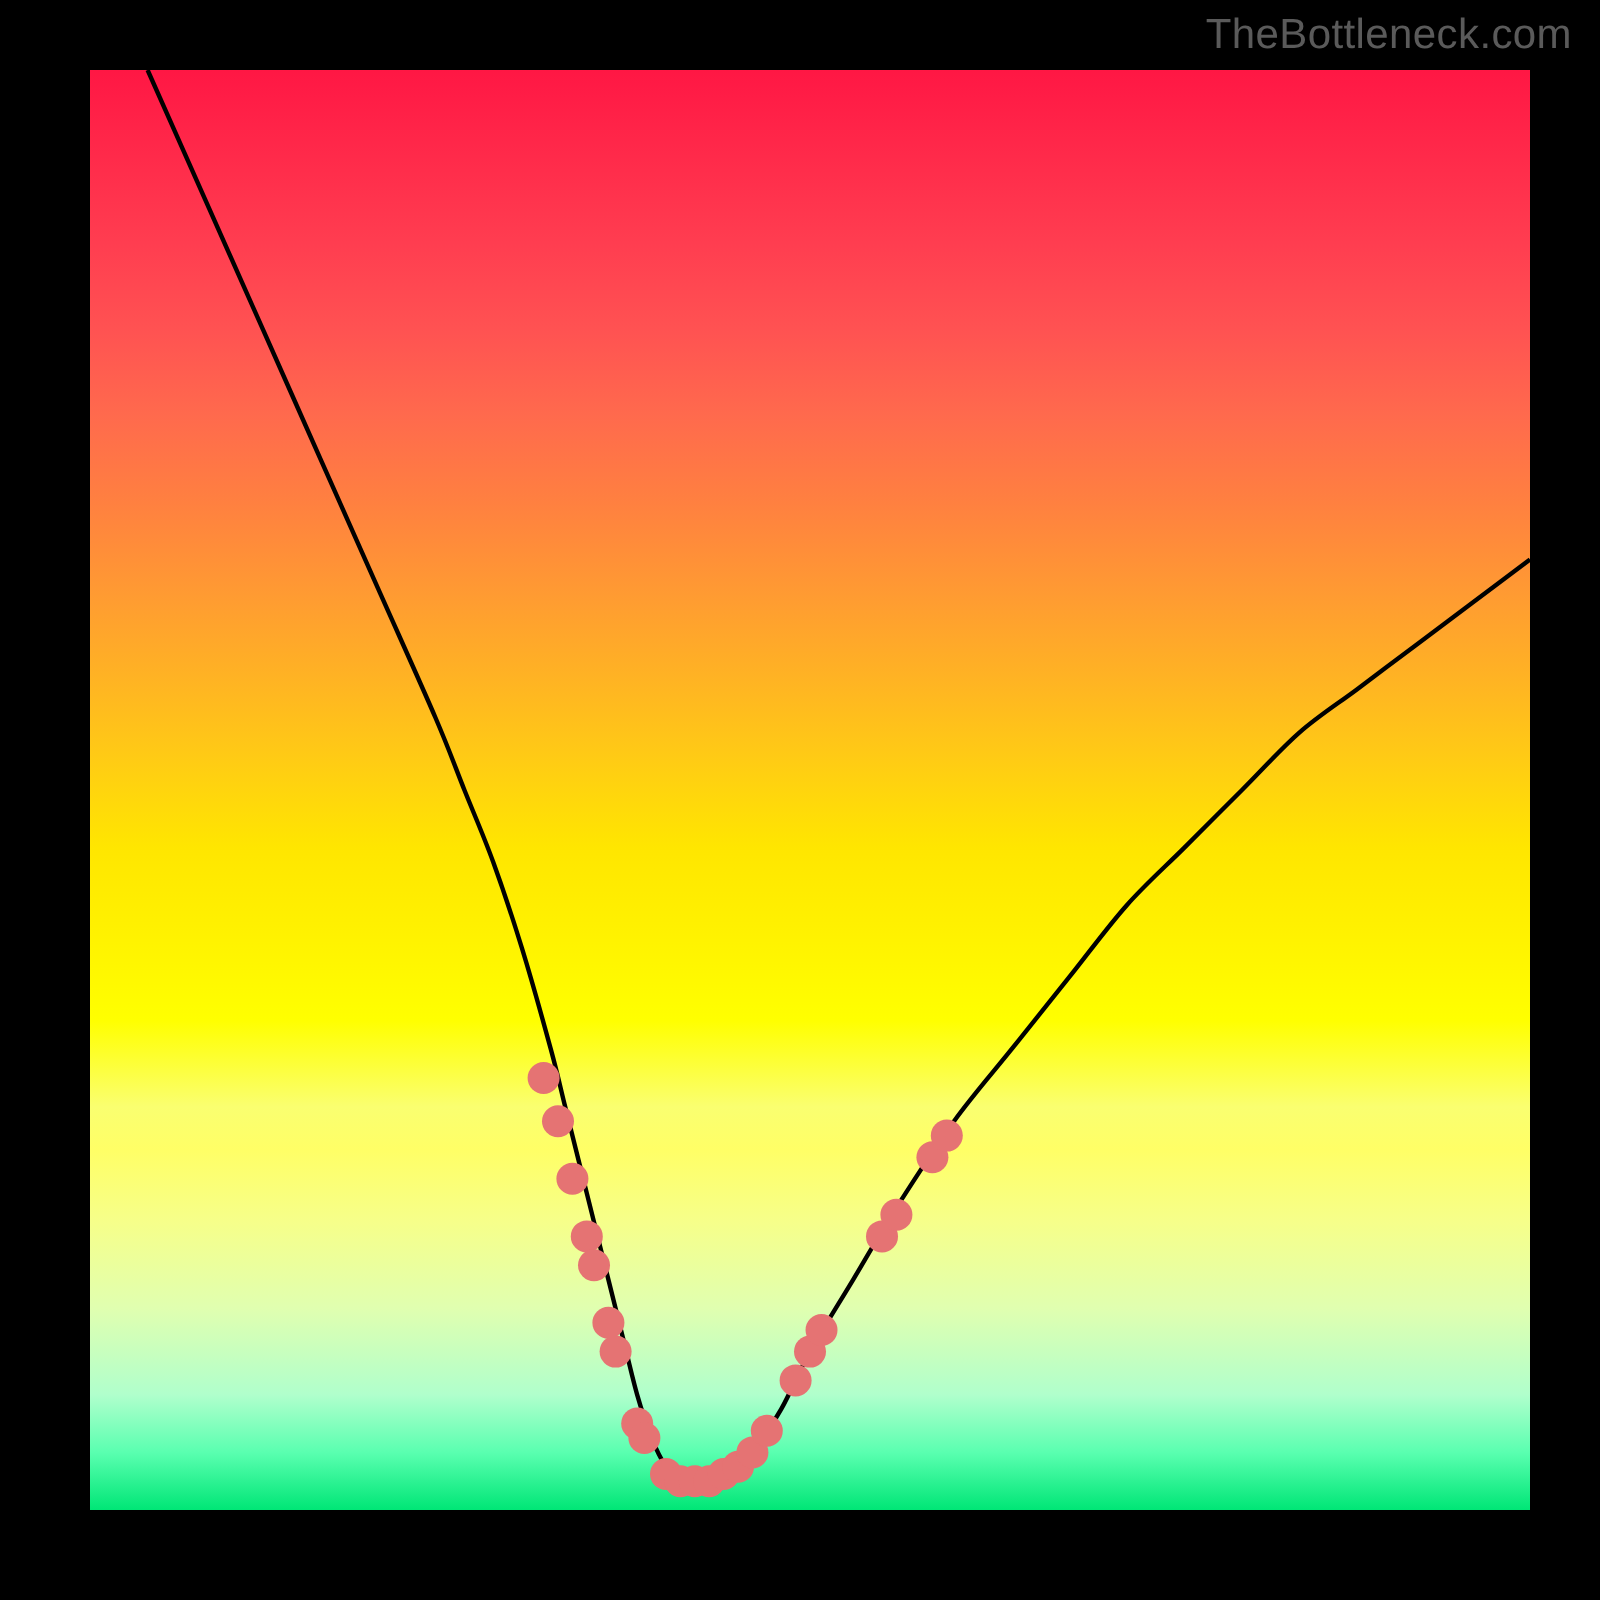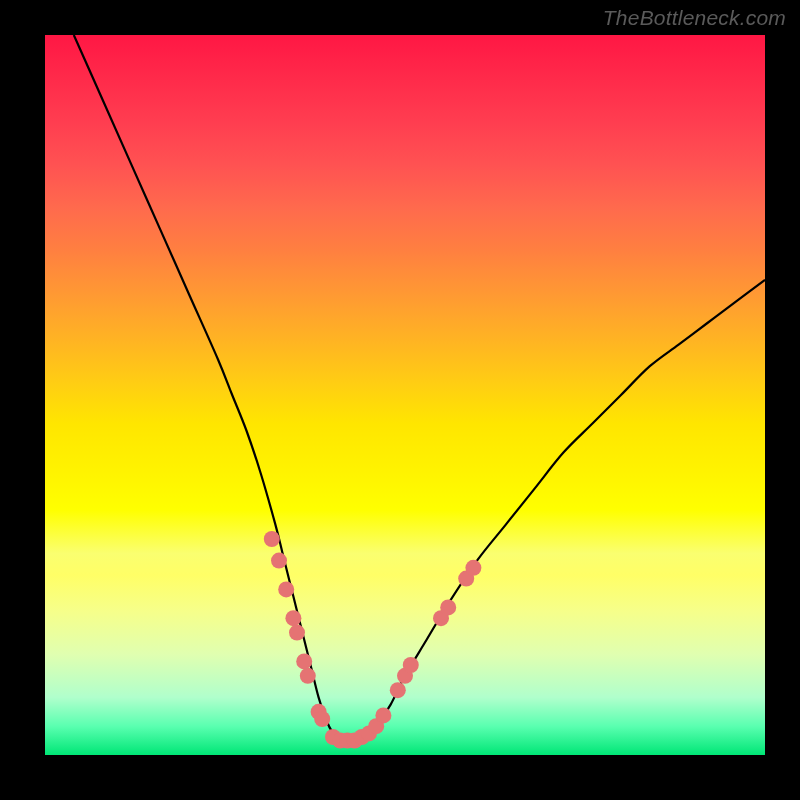--- a/index.html
+++ b/index.html
@@ -8,21 +8,20 @@
     width: 800px;
     height: 800px;
     background: #000;
     overflow: hidden;
   }
   .container {
     position: relative;
     width: 800px;
     height: 800px;
     background: #000;
-    font-style: italic;
   }
   .plot-area {
     position: absolute;
     left: 45px;
     top: 35px;
     width: 720px;
     height: 720px;
     
     background: linear-gradient(to bottom,
       #ff1744 0%,

